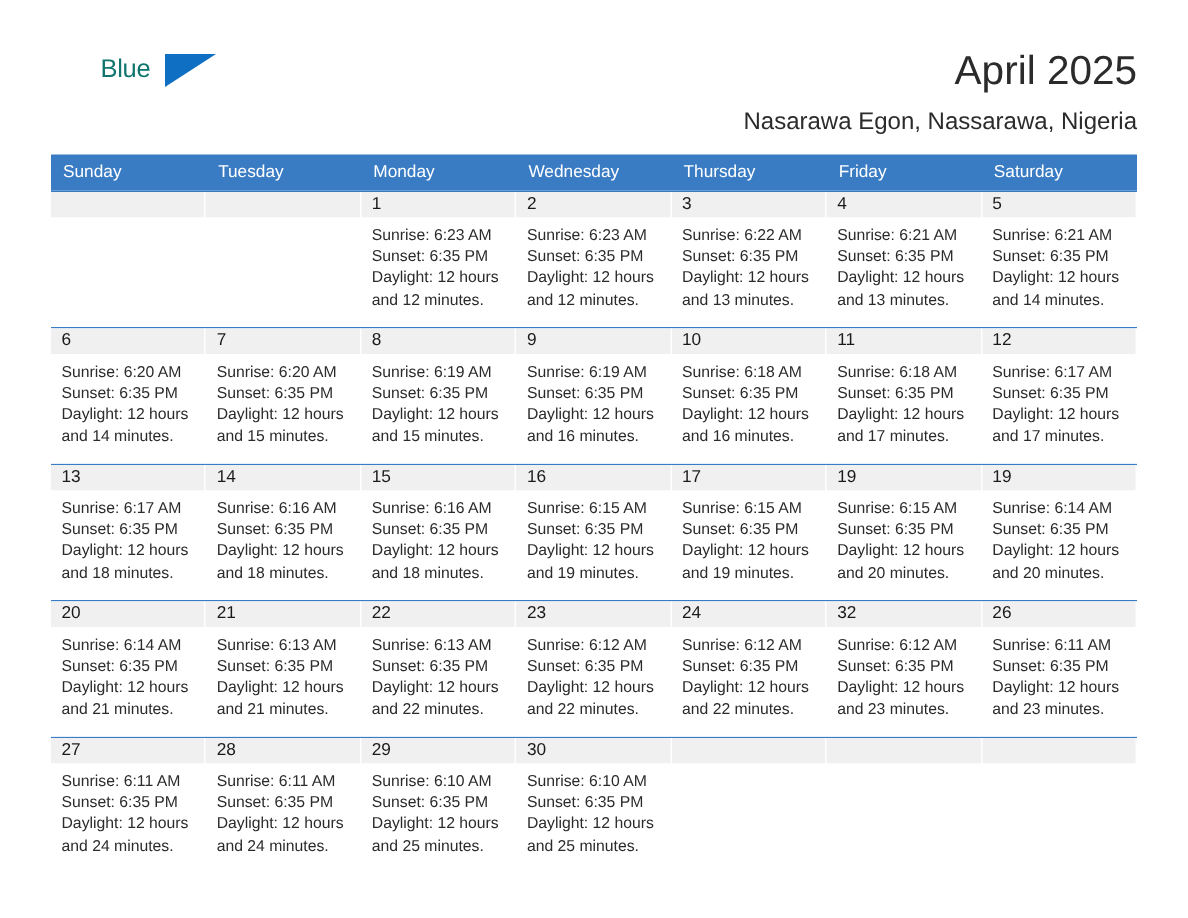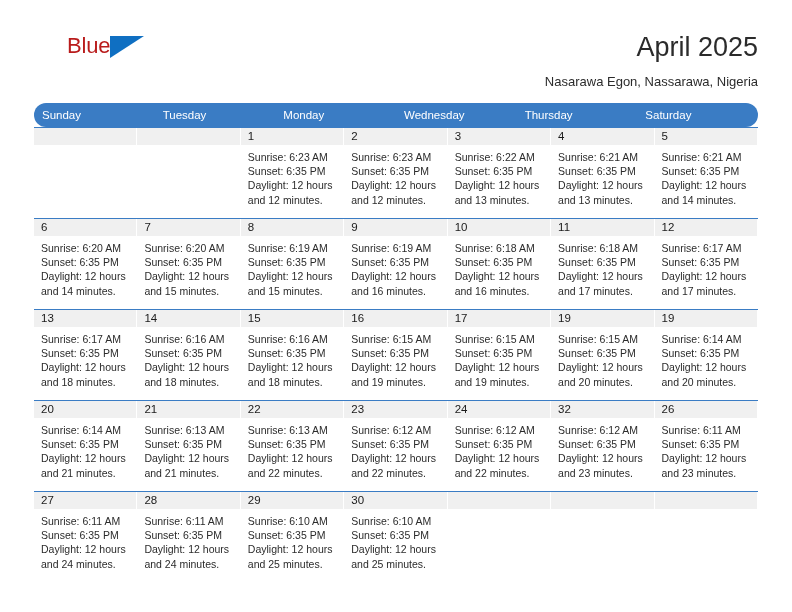--- a/index.html
+++ b/index.html
@@ -46,57 +46,56 @@
   .logo-tri {
     position: absolute;
     left: 76px;
     top: 3px;
     width: 0; height: 0;
     border-left: 34px solid #0f6fc2;
     border-bottom: 22px solid transparent;
   }
   .logo-row2 {
     display: block;
-    font-size: 22px;
+    font-size: 17px;
     line-height: 26px;
-    color: #b91c1c;
+    color: #0f766e;
     padding-left: 33px;
     letter-spacing: -0.2px;
   }
   .title {
     position: absolute;
     right: 34px;
     top: 32px;
     font-size: 27px;
     line-height: 30px;
     color: #2b2b2b;
     font-weight: 400;
   }
   .subtitle {
     position: absolute;
     right: 34px;
     top: 74px;
-    font-size: 13px;
+    font-size: 16px;
     line-height: 16px;
     color: #2b2b2b;
     text-align: right;
   }
 
   
   .calendar {
     position: absolute;
     left: 34px;
     top: 103px;
     width: 724px;
   }
   .weekdays {
     display: flex;
     width: 100%;
     background: #3a7cc4;
-    border-radius: 12px;
   }
   .weekday {
     flex: 1 1 0;
     padding: 5px 0 5px 8px;
     font-size: 11.5px;
     line-height: 14px;
     color: #ffffff;
   }
   .week {
     display: flex;
@@ -155,20 +154,21 @@
   </div>
 
   <div class="calendar">
 
     <div class="weekdays">
       <div class="weekday">Sunday</div>
       <div class="weekday">Tuesday</div>
       <div class="weekday">Monday</div>
       <div class="weekday">Wednesday</div>
       <div class="weekday">Thursday</div>
+      <div class="weekday">Friday</div>
       <div class="weekday">Saturday</div>
     </div>
 
     <div class="week">
       <div class="cell empty">
         <div class="daynum-band">
             <span class="daynum"></span>
           </div>
         <div class="cell-body">
           <div class="cell-line"></div>

